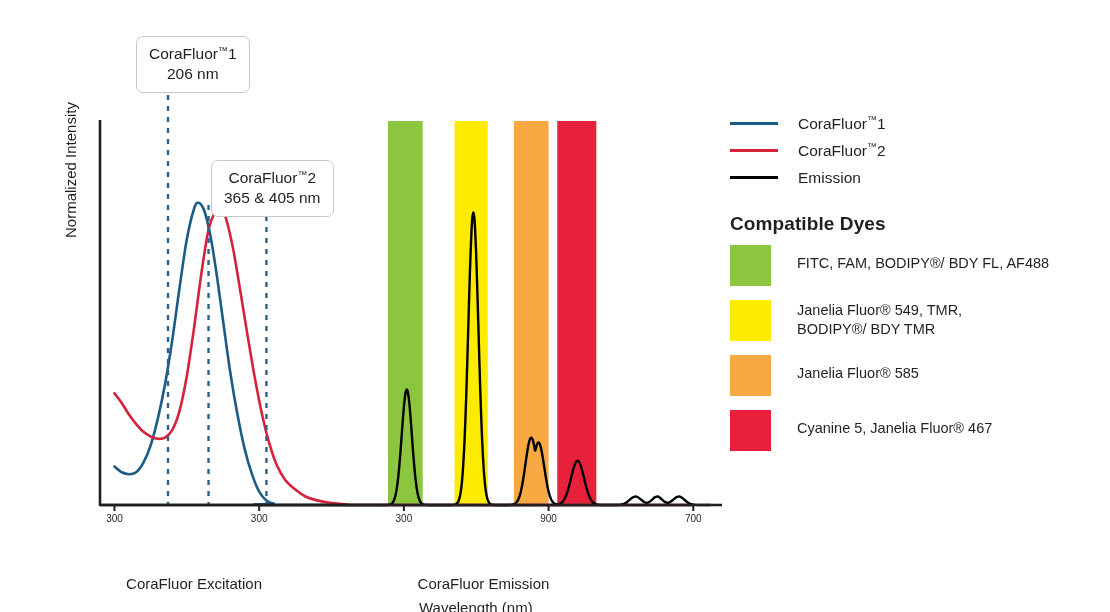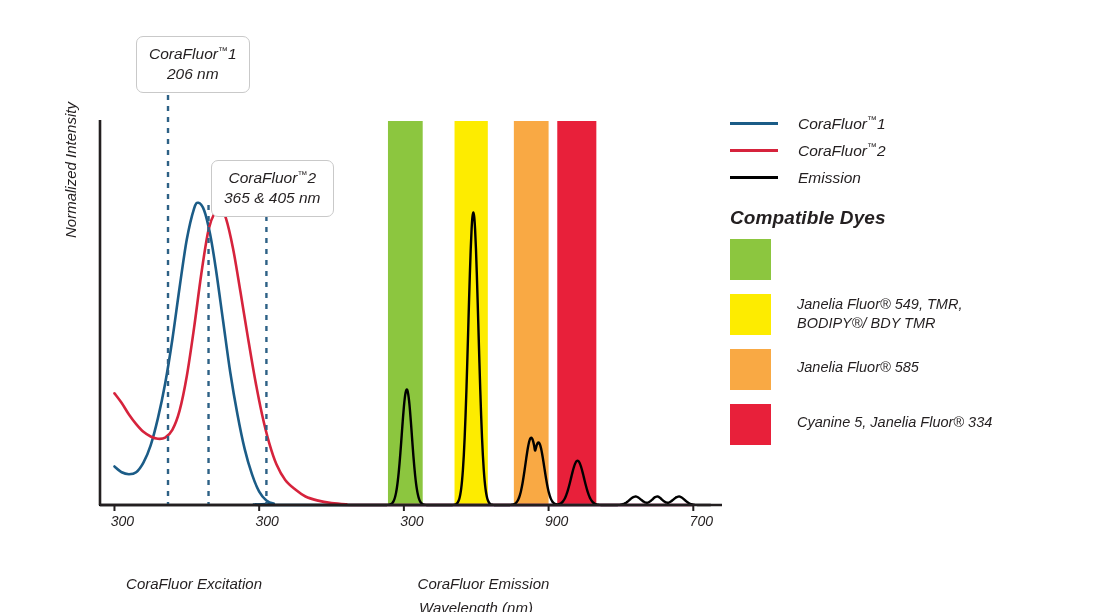--- a/index.html
+++ b/index.html
@@ -13,21 +13,20 @@
     position: relative;
     font-family: "Liberation Sans", sans-serif;
     color: #231f20;
     overflow: hidden;
   }
   #figure {
     position: absolute;
     left: 0; top: 0;
     width: 1110px;
     height: 612px;
-    font-style: italic;
   }
   .plot-svg {
     position: absolute;
     left: 0; top: 0;
     width: 1110px;
     height: 612px;
   }
   
   .callout {
     position: absolute;
@@ -42,25 +41,24 @@
     white-space: nowrap;
     box-sizing: border-box;
   }
   .callout .ln { display: block; }
   #callout-1 { left: 136px; top: 36px; }
   #callout-2 { left: 211px; top: 160px; }
   .tm { font-size: 10px; vertical-align: 0.55em; letter-spacing: 0; }
   
   .axis-tick {
     position: absolute;
-    font-size: 14px;
+    font-size: 10px;
     color: #231f20;
     transform: translateX(-50%);
     white-space: nowrap;
-    margin-left: 8px;
   }
   .sub-label {
     position: absolute;
     font-size: 15px;
     color: #231f20;
     transform: translateX(-50%);
     white-space: nowrap;
     margin-top: 42px;
   }
   #x-axis-title {
@@ -98,21 +96,21 @@
     height: 3px;
     flex: 0 0 48px;
     margin-right: 20px;
   }
   .legend-line-label {
     font-size: 15.5px;
     color: #231f20;
     white-space: nowrap;
   }
   #dyes-heading {
-    margin-top: 16px;
+    margin-top: 22px;
     margin-bottom: 10px;
     font-size: 19px;
     font-weight: bold;
     color: #231f20;
     letter-spacing: 0.1px;
   }
   .dye-row {
     display: flex;
     align-items: flex-start;
     margin-bottom: 14px;
@@ -192,29 +190,30 @@
         </div>
         <div class="legend-line-row">
           <span class="legend-swatch-line" style="background: rgb(0, 0, 0);"></span>
           <span class="legend-line-label">Emission</span>
         </div>
       </div>
     <div id="dyes-heading">Compatible Dyes</div>
     <div id="dye-list">
         <div class="dye-row">
           <span class="dye-swatch" style="background: rgb(140, 198, 63);"></span>
+          <span class="dye-label">FITC, FAM, BODIPY®/ BDY FL, AF488</span>
         </div>
         <div class="dye-row two-line">
           <span class="dye-swatch" style="background: rgb(253, 236, 0);"></span>
           <span class="dye-label">Janelia Fluor® 549, TMR,<br>BODIPY®/ BDY TMR</span>
         </div>
         <div class="dye-row">
           <span class="dye-swatch" style="background: rgb(249, 169, 68);"></span>
           <span class="dye-label">Janelia Fluor® 585</span>
         </div>
         <div class="dye-row">
           <span class="dye-swatch" style="background: rgb(232, 32, 58);"></span>
-          <span class="dye-label">Cyanine 5, Janelia Fluor® 334</span>
+          <span class="dye-label">Cyanine 5, Janelia Fluor® 467</span>
         </div>
       </div>
   </div>
 
 </div>
 
 </body></html>

